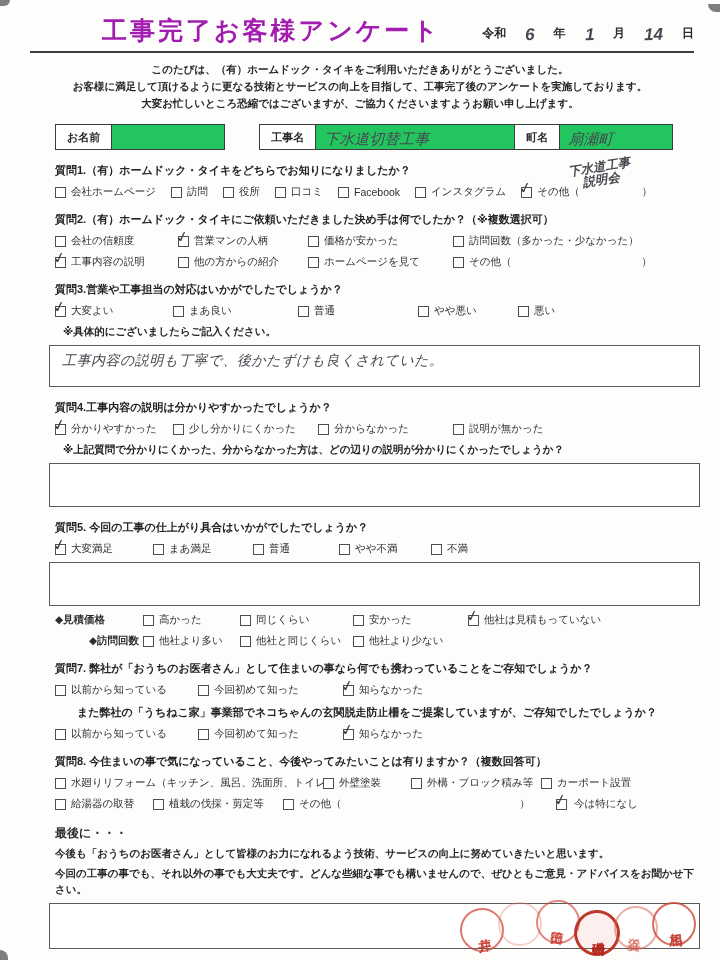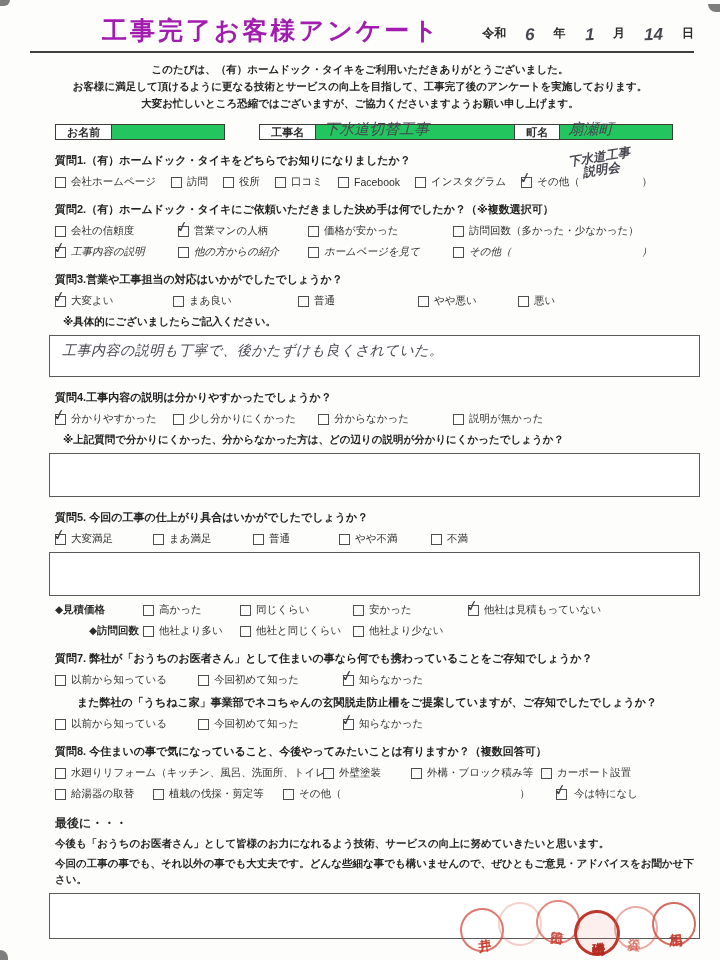--- a/index.html
+++ b/index.html
@@ -17,21 +17,21 @@
   
   .hdr{display:flex;align-items:flex-end;margin:14px 26px 0 30px;border-bottom:2px solid #3f3f3f;padding-bottom:4px;}
   .title{font-size:25px;font-weight:bold;letter-spacing:3px;margin-left:72px;color:#a21caf;}
   .datebox{margin-left:auto;display:flex;align-items:flex-start;gap:12px;font-size:12px;font-weight:bold;padding-bottom:2px;}
   .hand{font-style:italic;color:#474750;}
   .date-num{font-size:17px;padding:0 7px;transform:rotate(-2deg);display:inline-block;}
 
   .intro{margin-top:8px;text-align:center;font-size:10.5px;font-weight:bold;line-height:1.6;color:#262626;}
 
   
-  .inforow{display:flex;margin:13px 20px 0 55px;height:16px;font-size:11px;}
+  .inforow{display:flex;margin:13px 20px 0 55px;height:26px;font-size:11px;}
   .flabel{border:1.6px solid #3c3c3c;font-weight:bold;display:flex;align-items:center;padding:0 11px;background:#fff;white-space:nowrap;}
   .ffield{border:1.6px solid #3c3c3c;border-left:none;display:flex;align-items:flex-end;padding:0 8px;background:#22c55e;}
   .ffield .hand{font-size:15px;white-space:nowrap;}
 
   
   .q{margin:0 20px 0 55px;}
   .qlabel{font-weight:bold;font-size:11px;margin-top:13px;color:#232323;}
   .optrow{display:flex;align-items:center;font-size:10.5px;margin-top:7px;color:#2e2e2e;}
   .grid{display:grid;align-items:center;font-size:10.5px;margin-top:7px;color:#2e2e2e;}
   .opt{display:flex;align-items:center;gap:5px;white-space:nowrap;}
@@ -166,21 +166,21 @@
       </span>
       <span class="opt">
         <span class="cb"></span>
         <span>価格が安かった</span>
       </span>
       <span class="opt">
         <span class="cb"></span>
         <span>訪問回数（多かった・少なかった）</span>
       </span>
     </div>
-    <div class="grid" style="grid-template-columns:123px 130px 145px 1fr;font-style:italic;">
+    <div class="grid" style="grid-template-columns:123px 130px 145px 1fr;">
       <span class="opt">
         <span class="cb checked"></span>
         <span>工事内容の説明</span>
       </span>
       <span class="opt">
         <span class="cb"></span>
         <span>他の方からの紹介</span>
       </span>
       <span class="opt">
         <span class="cb"></span>

